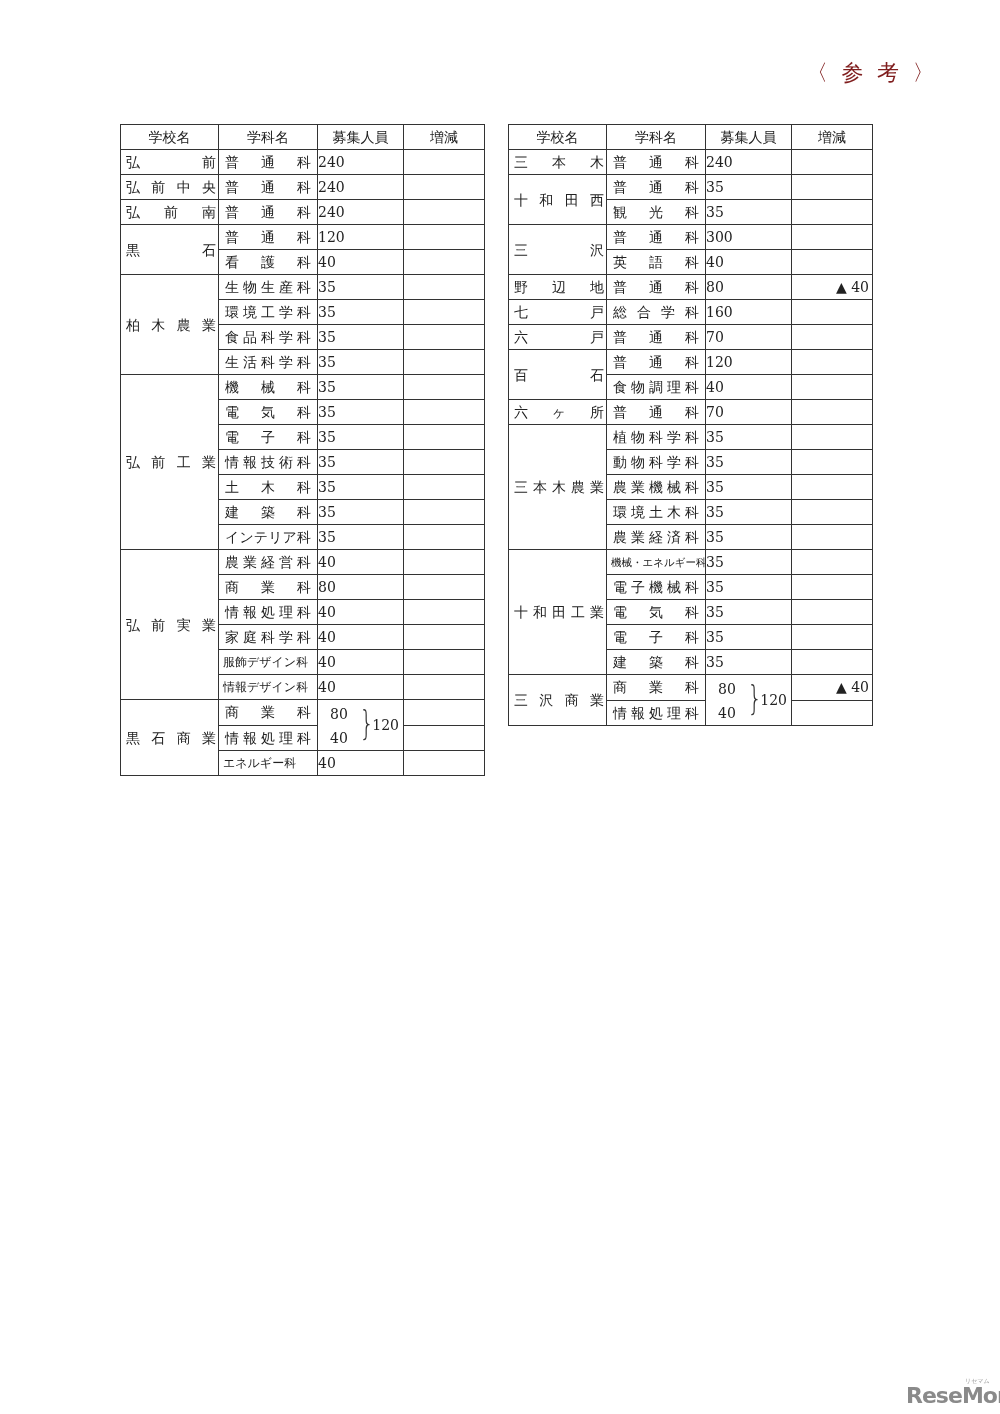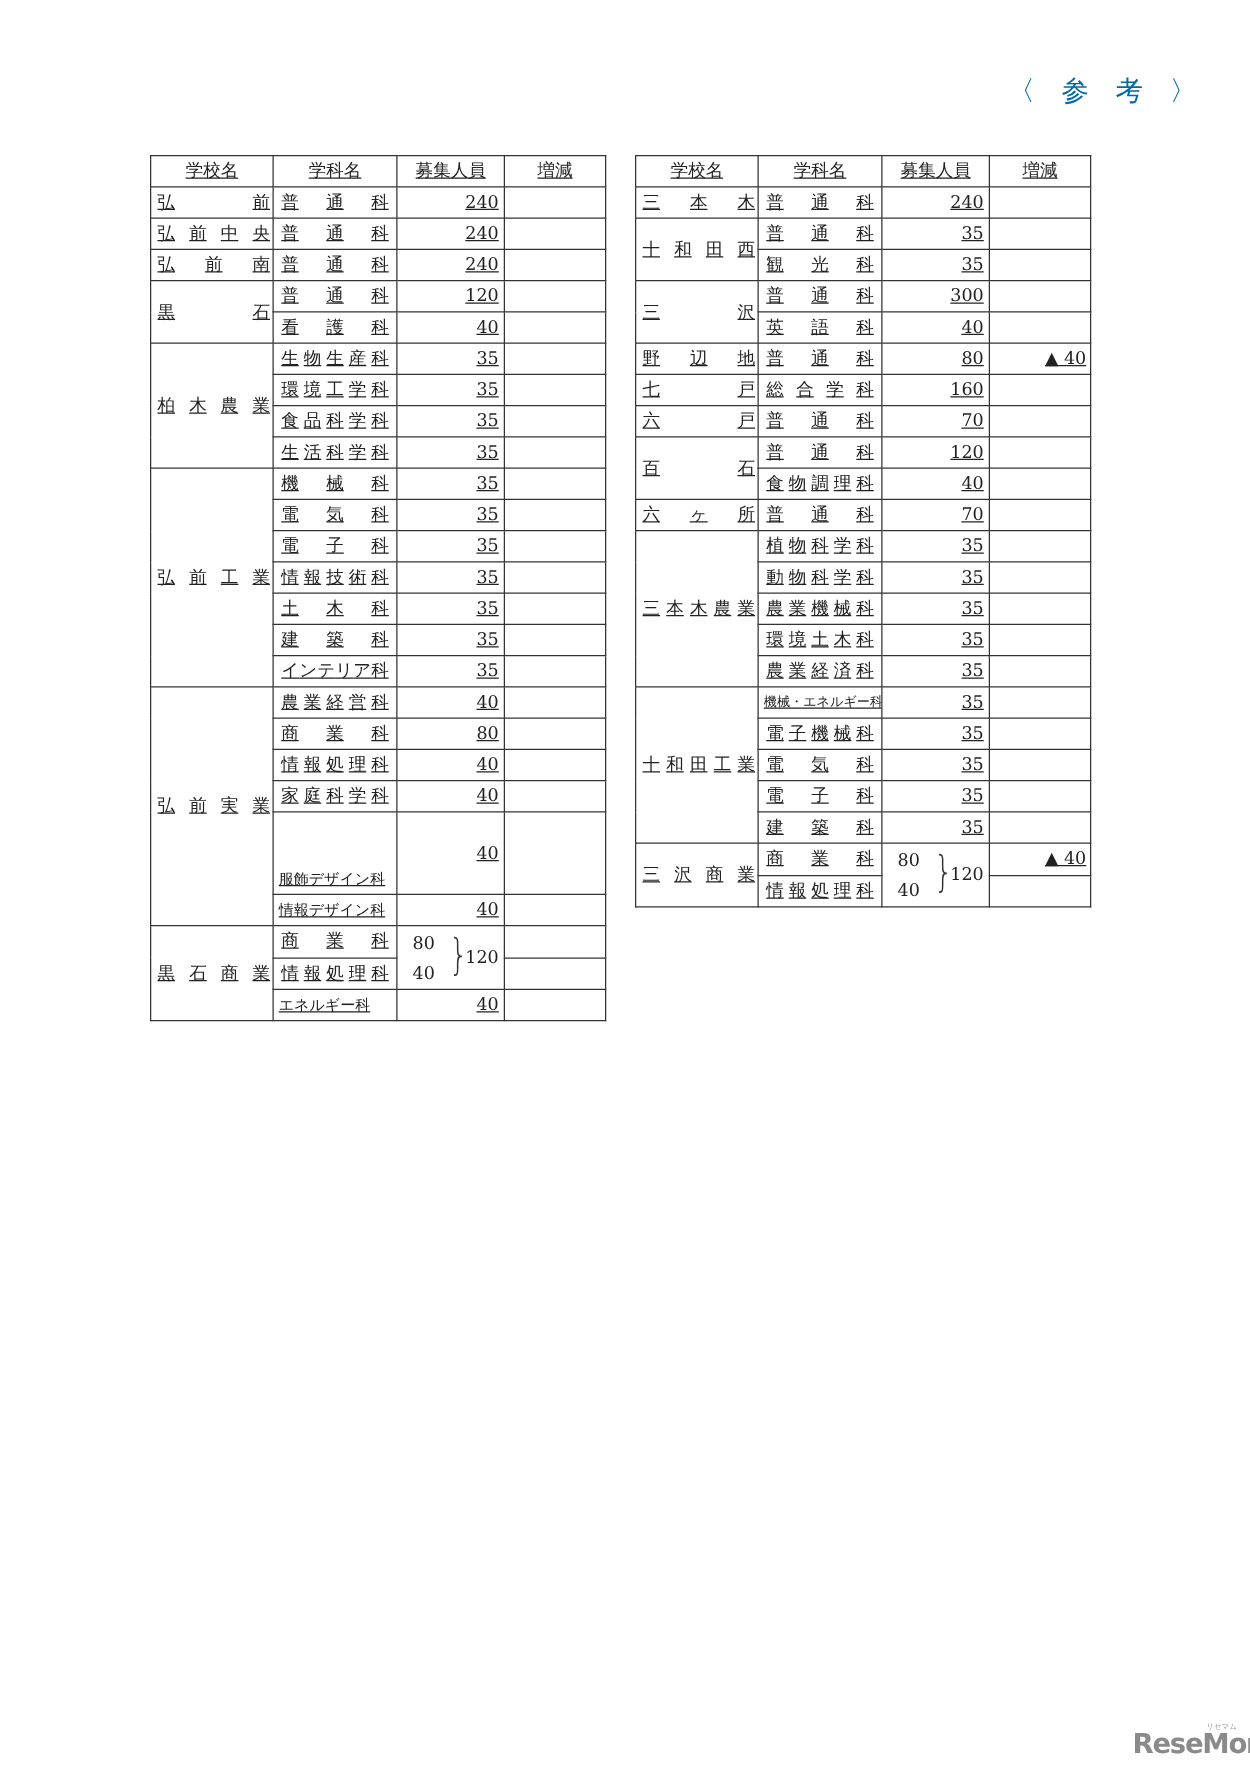--- a/index.html
+++ b/index.html
@@ -1,29 +1,29 @@
 <!DOCTYPE html>
 <html><head>
 <meta charset="utf-8">
 <style>
   html, body { margin:0; padding:0; background:#ffffff; }
   body { width:1000px; height:1414px; position:relative; overflow:hidden;
          font-family:"DejaVu Serif","Liberation Serif",serif; color:#222; }
   .ref-title { position:absolute; left:806px; top:58px; font-size:22px; letter-spacing:4px;
-               font-family:Liberation Mono, monospace; color:#0369a1; }
-  table.t { position:absolute; border-collapse:collapse; table-layout:fixed; font-size:14px;text-decoration:underline; }
+               font-family:Liberation Serif, serif; color:#7f1d1d; }
+  table.t { position:absolute; border-collapse:collapse; table-layout:fixed; font-size:14px; }
   table.t td, table.t th { border:1.5px solid #333; padding:0; height:24px; line-height:24px;
       overflow:hidden; white-space:nowrap; }
   table.t th { font-weight:normal; text-align:center; font-size:14px; }
   #left { left:120px; top:124px; width:365px; }
   #right { left:508px; top:124px; width:364px; }
   .school { text-align:left; vertical-align:middle; padding-left:3px !important; }
   .jst { display:flex; justify-content:space-between; padding:0 3px; }
   .dept { padding:0 3px !important; }
-  .num { text-align:right; padding-right:4px !important; }
+  .num { padding-right:4px !important; }
   .chg { text-align:right; padding-right:3px !important; }
   .small { font-size:10.5px; }
   .small11 { font-size:12px; }
   .combo { position:relative; }
   .combo .a { position:absolute; left:12px; }
   .combo .tot { position:absolute; right:4px; }
   .brace { position:absolute; left:38px; font-size:34px; line-height:34px; color:#333;
            font-family:"DejaVu Sans",sans-serif; font-weight:100; transform:scaleX(0.7); }
   .logo { position:absolute; left:906px; top:1383px; font-size:22px; font-weight:bold;
           color:#8a8a8a; font-family:"DejaVu Sans","Liberation Sans",sans-serif; letter-spacing:-1px; }
@@ -336,21 +336,21 @@
             <span>科</span>
             <span>学</span>
             <span>科</span>
           </div>
         </td>
         <td class="num">40</td>
         <td class="chg"></td>
       </tr>
       <tr>
         <td class="dept">
-          <div class="small11" style="padding-left: 1px; margin-top: 41px;"><span>服飾デザイン科</span></div>
+          <div class="small11" style="padding-left: 1px;"><span>服飾デザイン科</span></div>
         </td>
         <td class="num">40</td>
         <td class="chg"></td>
       </tr>
       <tr>
         <td class="dept">
           <div class="small11" style="padding-left: 1px;"><span>情報デザイン科</span></div>
         </td>
         <td class="num">40</td>
         <td class="chg"></td>

